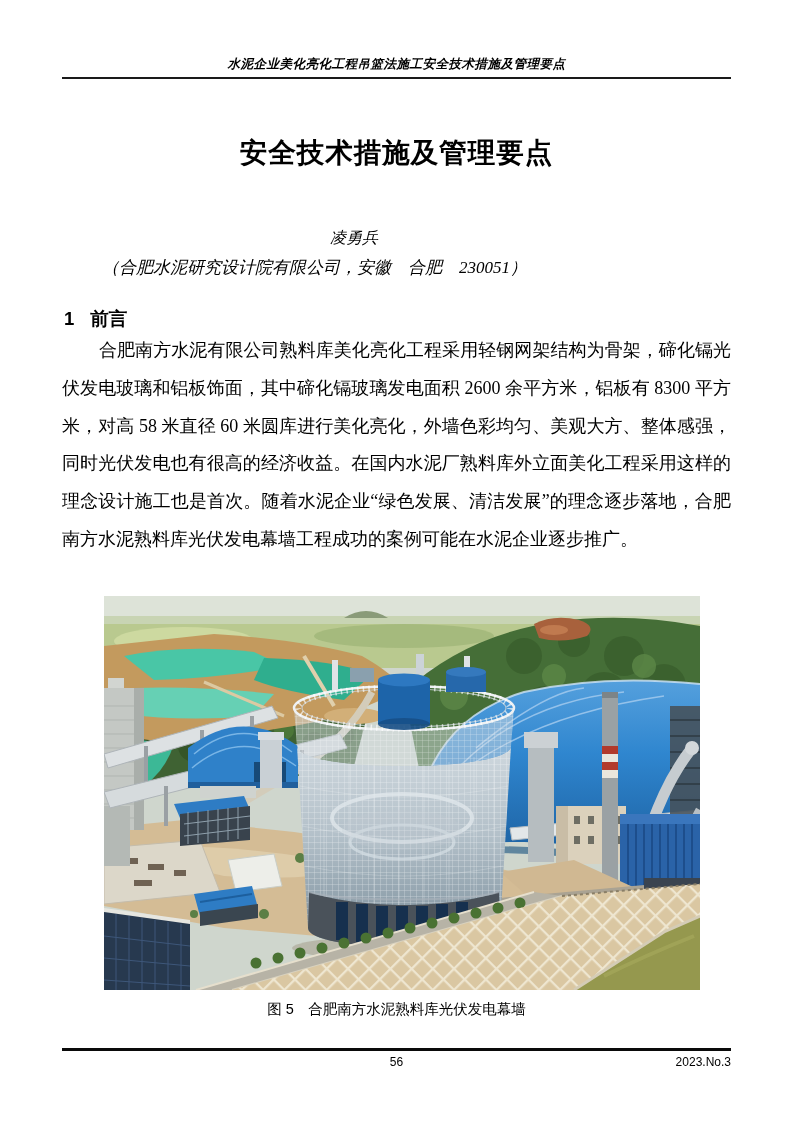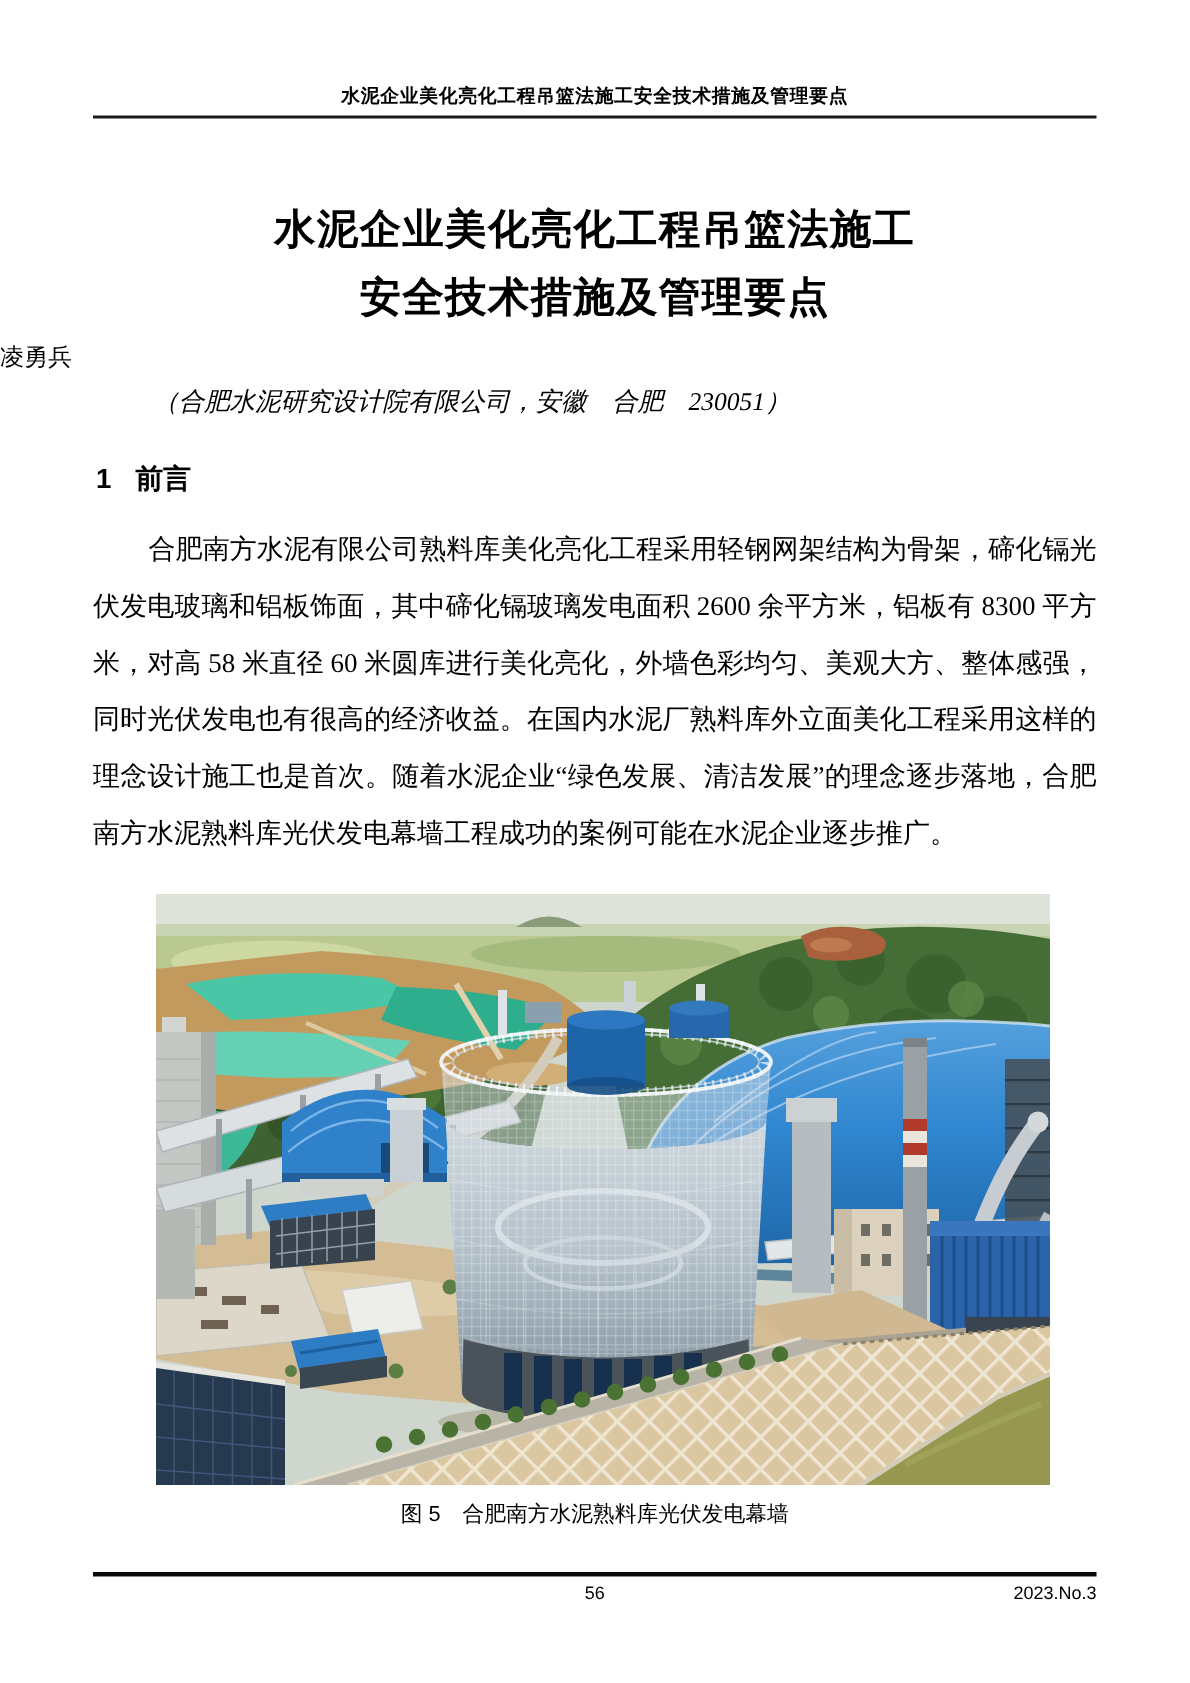--- a/index.html
+++ b/index.html
@@ -2,50 +2,50 @@
 <html><head>
 <meta charset="utf-8">
 <style>
   * { box-sizing: border-box; margin: 0; padding: 0; }
   html, body { width: 793px; height: 1122px; background: #ffffff; }
   body { position: relative; font-family: "Liberation Serif", serif; color: #000; overflow: hidden; }
 
   .running-header {
     position: absolute; top: 56px; left: 62px; width: 669px;
     text-align: center; font-size: 12.5px; font-weight: 700;
-    letter-spacing: 0.5px; font-family: "Liberation Serif", serif;
+    letter-spacing: 0.5px; font-family: "Liberation Serif", serif; font-style: italic;
   }
   .header-rule {
     position: absolute; top: 77px; left: 62px; width: 669px;
     border-top: 2px solid #1a1a1a;
   }
 
   .doc-title {
     position: absolute; top: 130px; left: 0; width: 793px;
     text-align: center; font-family: "Liberation Sans", sans-serif;
     font-weight: 700; font-size: 27.5px; line-height: 45px; letter-spacing: 1px;
   }
 
   .author {
     position: absolute; top: 228px; left: 0; width: 708px;
-    text-align: left; font-size: 16px; 
+    text-align: center; font-size: 16px; font-style: italic;
   }
   .affiliation {
     position: absolute; top: 256px; left: 0; width: 629px;
     text-align: center; font-size: 17px; font-style: italic;
   }
 
   .section-heading {
     position: absolute; top: 306px; left: 64px;
     font-family: "Liberation Sans", sans-serif; font-weight: 700; font-size: 18.5px;
   }
   .section-heading .sec-num { margin-right: 16px; }
 
   .body-paragraph {
-    position: absolute; top: 348px; left: 62px; width: 669px;
+    position: absolute; top: 332px; left: 62px; width: 669px;
     font-size: 18px; line-height: 37.8px; text-align: justify;
     text-indent: 37px; font-family: "Liberation Serif", serif;
   }
 
   .figure-wrap {
     position: absolute; top: 596px; left: 104px; width: 596px; height: 394px;
     overflow: hidden; background: #cfd6cd;
   }
   .figure-wrap svg { display: block; width: 596px; height: 394px; }
 
@@ -67,21 +67,20 @@
     font-family: "Liberation Sans", sans-serif; font-size: 12px; margin-left: 29px;
   }
 </style>
 </head>
 <body>
 
 <div class="running-header">水泥企业美化亮化工程吊篮法施工安全技术措施及管理要点</div>
 <div class="header-rule"></div>
 
 <div class="doc-title">
-  <div>水泥企业美化亮化工程吊篮法施工</div>
   <div>安全技术措施及管理要点</div>
 </div>
 
 <div class="author">凌勇兵</div>
 <div class="affiliation">（合肥水泥研究设计院有限公司，安徽　合肥　230051）</div>
 
 <div class="section-heading">
   <span class="sec-num">1</span><span>前言</span>
 </div>
 

